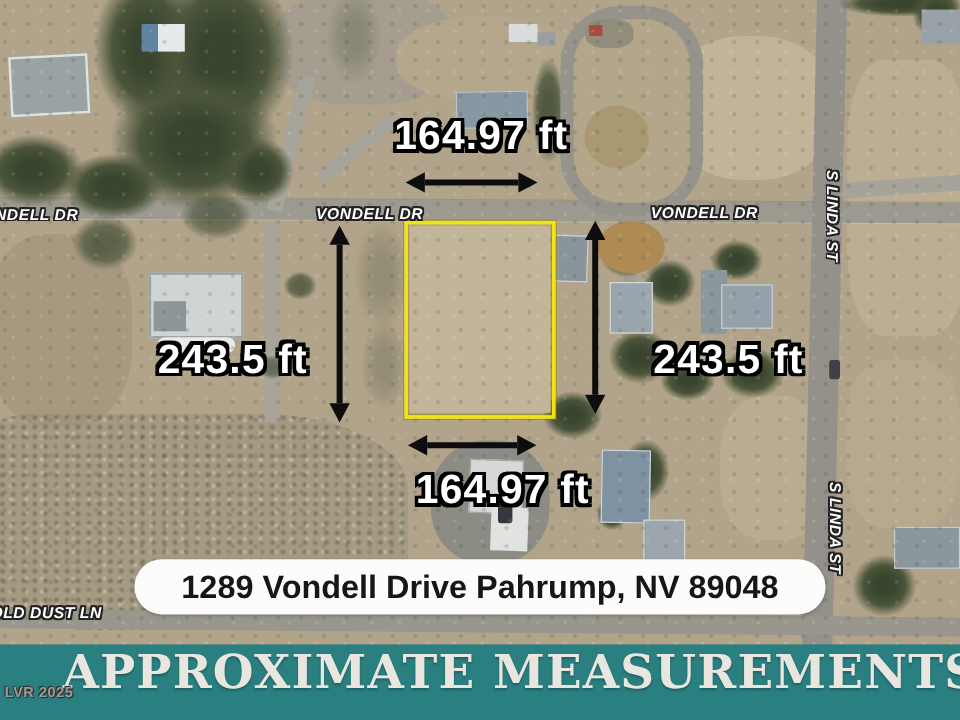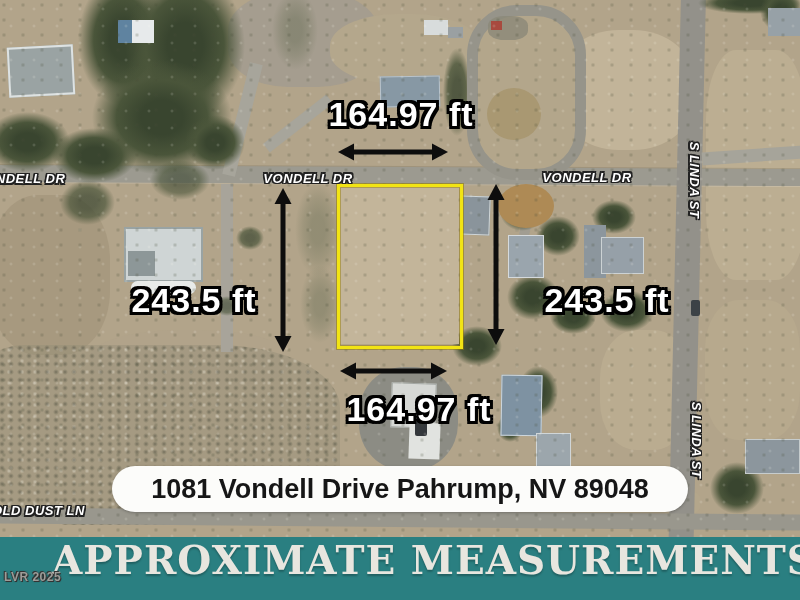--- a/index.html
+++ b/index.html
@@ -156,21 +156,21 @@
         <polygon points="496,345 487.5,329 504.5,329" stroke="none"></polygon>
       </g>
     </svg>
 
     <div class="meas" style="left:401px;top:114px;">164.97 ft</div>
     <div class="meas" style="left:419px;top:409px;">164.97 ft</div>
     <div class="meas" style="left:194px;top:300px;">243.5 ft</div>
     <div class="meas" style="left:607px;top:300px;">243.5 ft</div>
 
     <div class="pill">
-      <span>1081 Vondell Drive Pahrump, NV 89048</span>
+      <span>1289 Vondell Drive Pahrump, NV 89048</span>
     </div>
   </div>
 
   <div class="footer">
     <div class="title">APPROXIMATE MEASUREMENTS</div>
   </div>
   <div class="watermark">LVR 2025</div>
 </div>
 
 </body></html>

